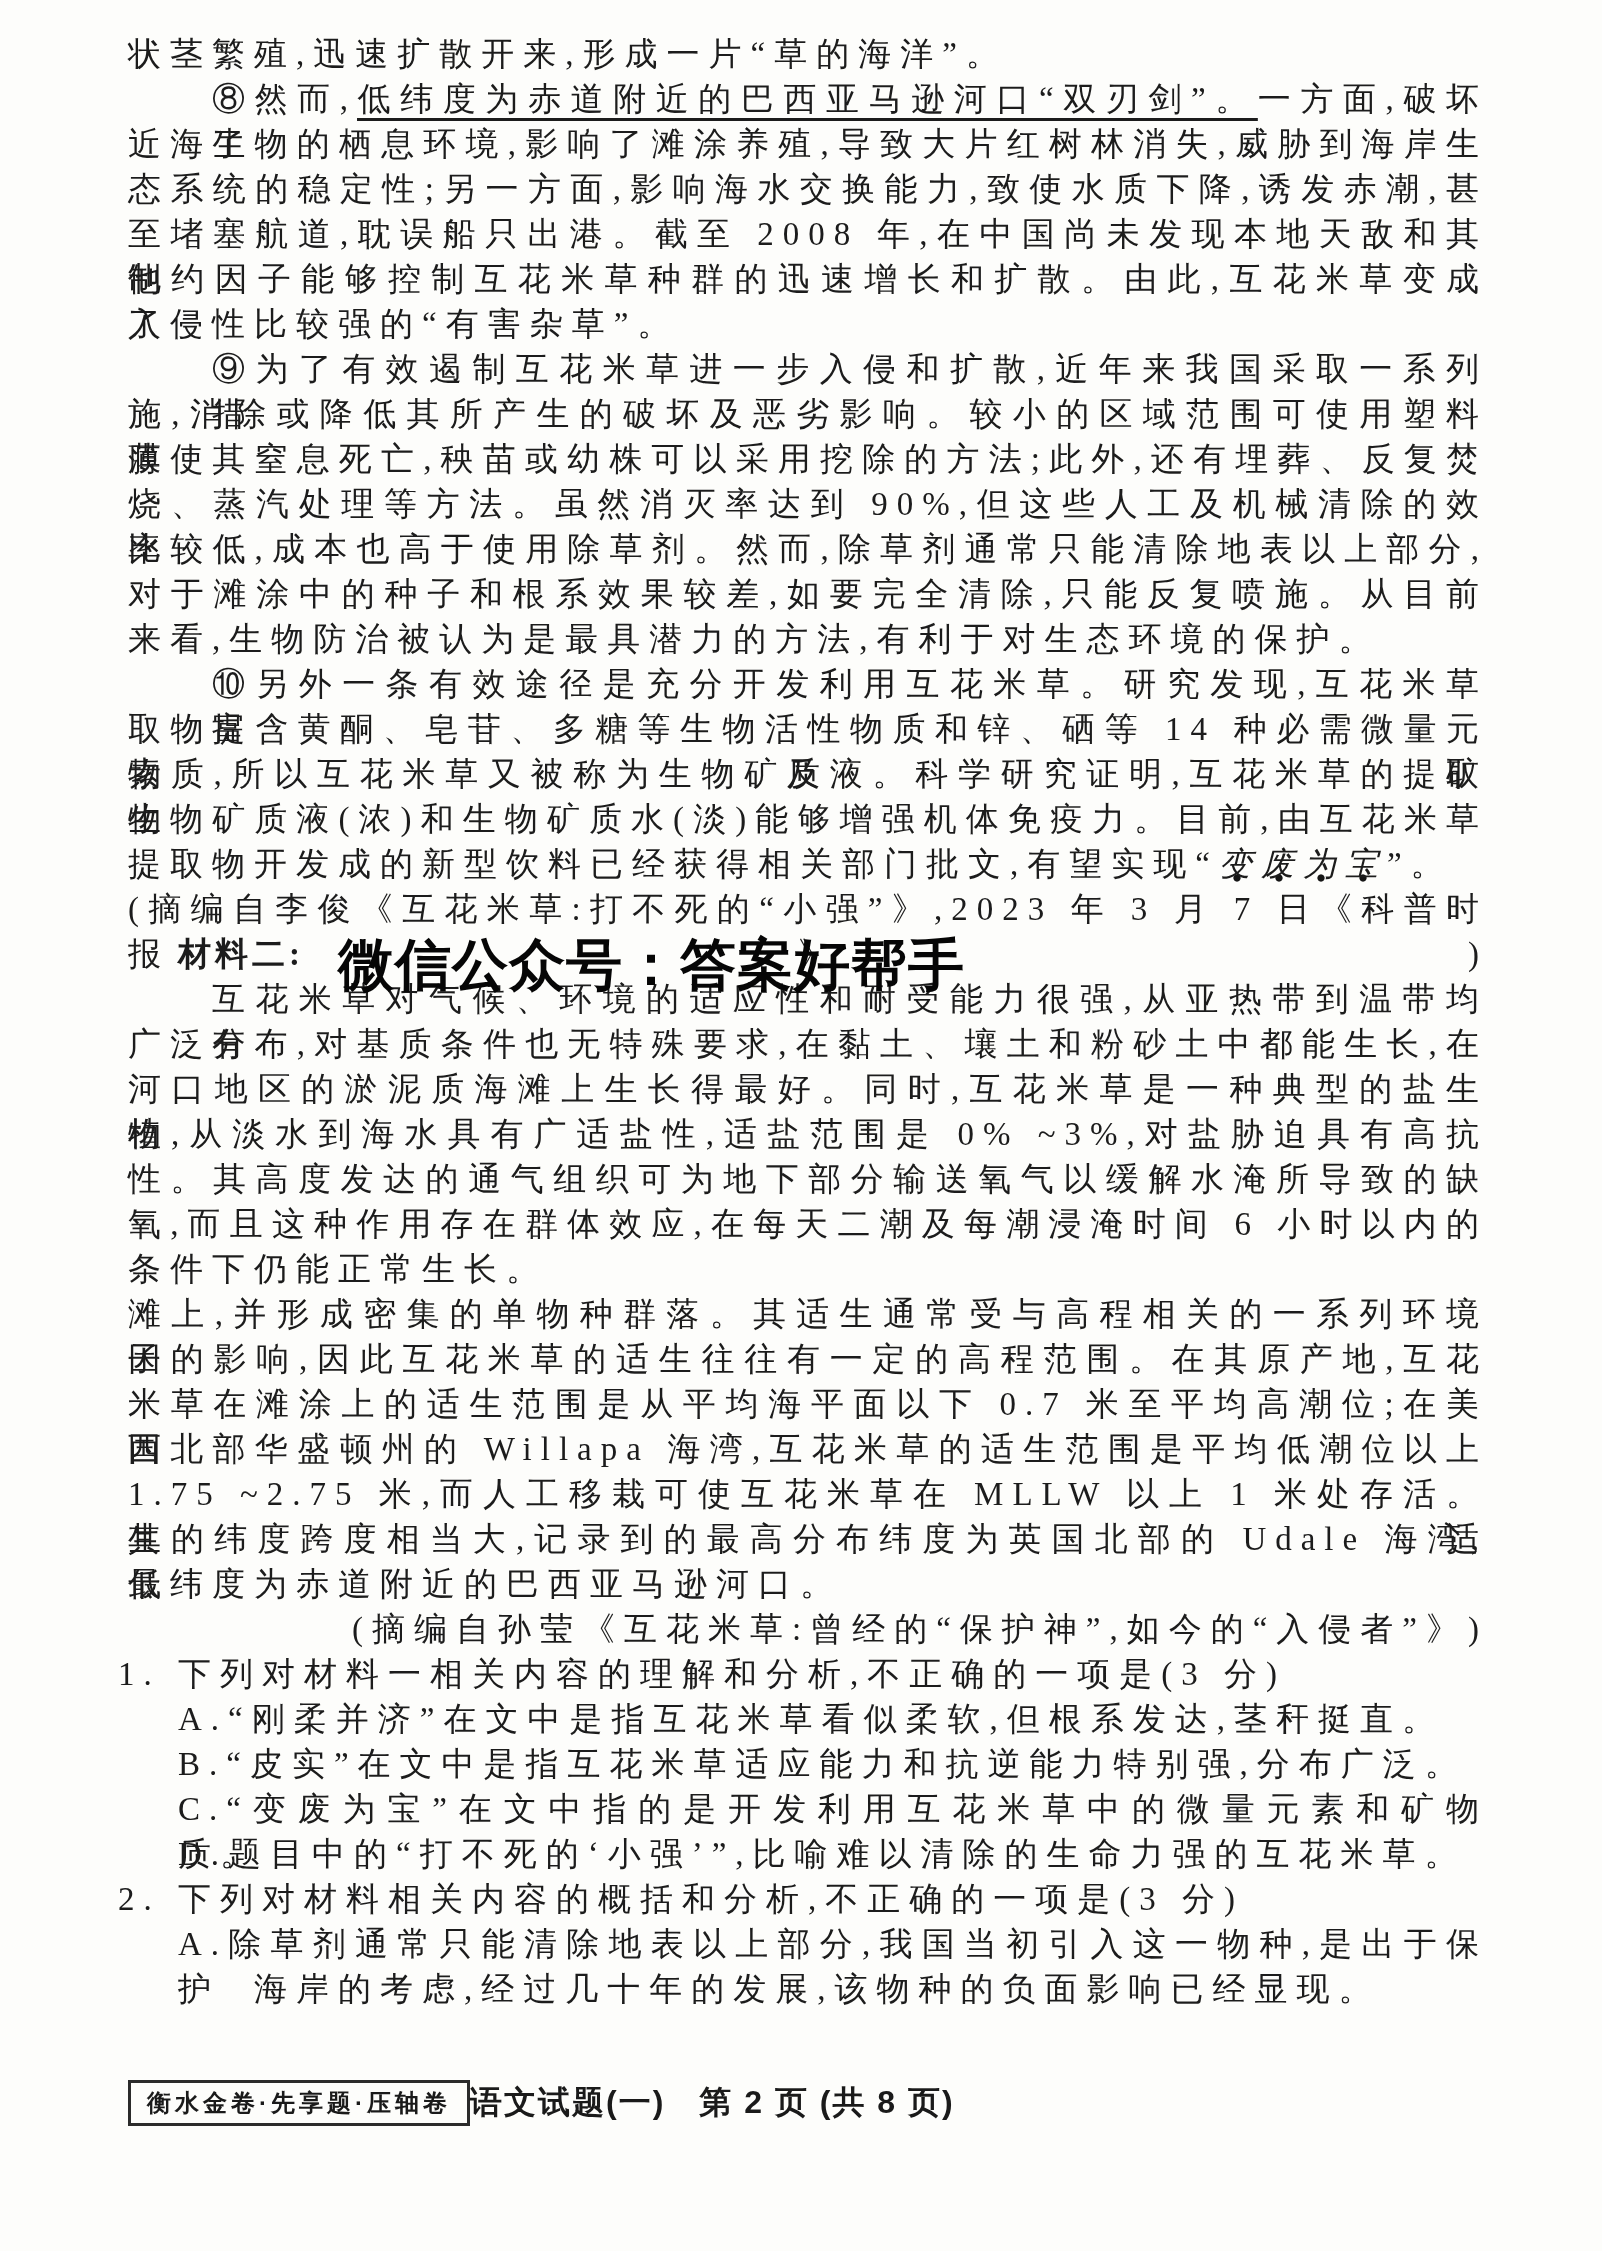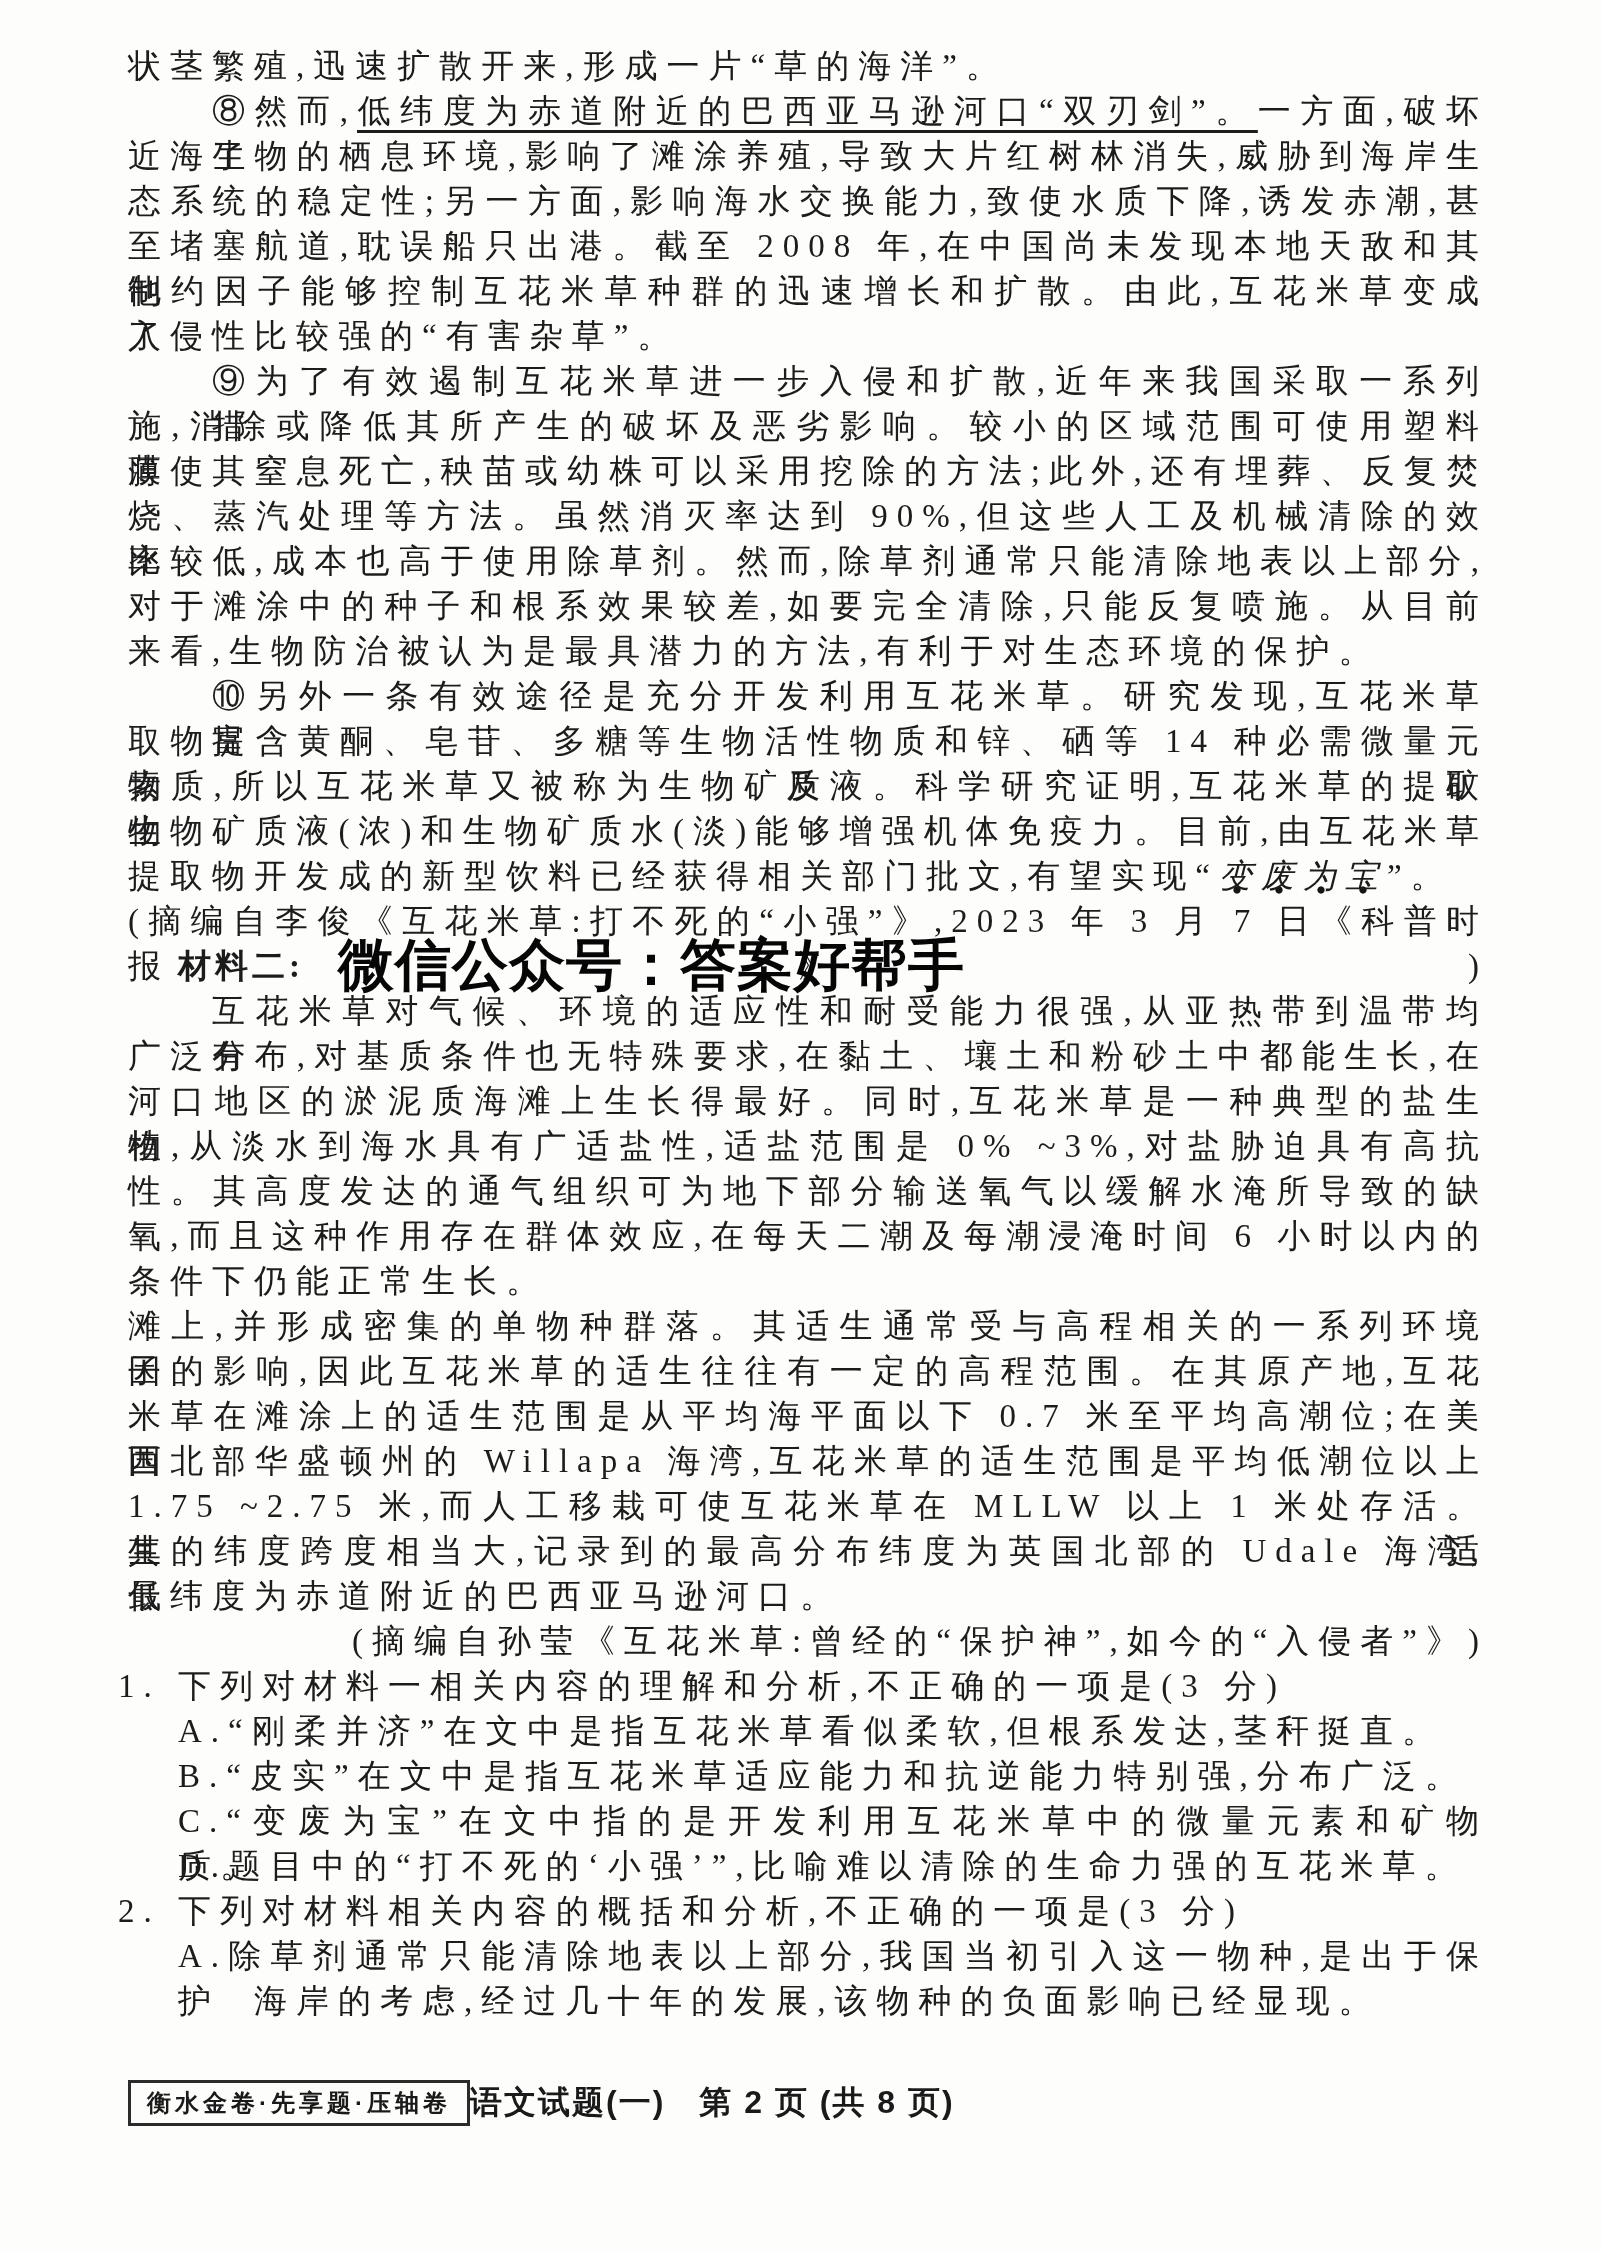--- a/index.html
+++ b/index.html
@@ -10,21 +10,21 @@
     height: 2251px;
     margin: 0 auto;
     background: #fdfdfb;
     color: #1c1c1c;
     font-family: "Liberation Serif", "DejaVu Serif", serif;
     overflow: hidden;
   }
   .content {
     position: absolute;
     left: 128px;
-    top: 44px;
+    top: 32px;
     width: 1360px;
   }
   .line {
     height: 45px;
     line-height: 45px;
     font-size: 33px;
     letter-spacing: 9px;
     text-align: justify;
     text-align-last: justify;
   }

